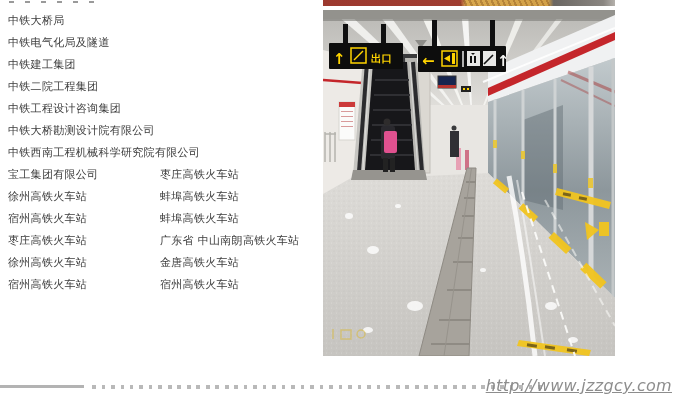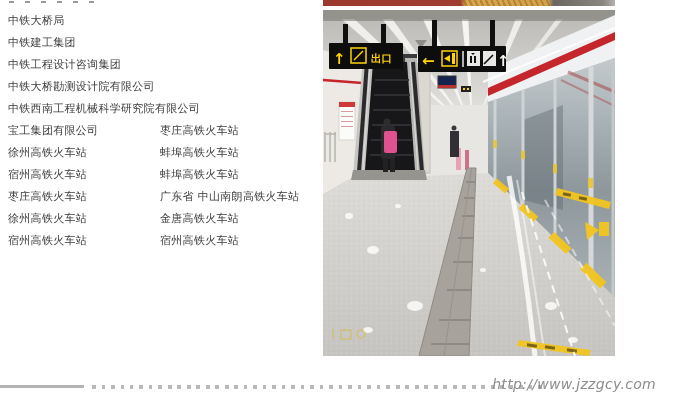--- a/index.html
+++ b/index.html
@@ -20,30 +20,32 @@
   
   .photo-strip{position:absolute;left:323px;top:0;width:292px;height:6px;
        background:linear-gradient(90deg,#9c392f 0,#a03d31 47%,#d8a84e 49%,#d2a048 77%,#6a6662 79%,#8a8681 96%,#b5b1ac 100%);}
   .photo-strip::after{content:"";position:absolute;left:47%;top:0;width:31%;height:100%;
        background:repeating-linear-gradient(65deg,rgba(120,70,20,.35) 0 2px,transparent 2px 5px);}
   .photo{position:absolute;left:323px;top:10px;width:292px;height:346px;}
   
   .footer-line{position:absolute;left:0;top:385px;width:84px;height:3px;background:#b3b3b3;}
   .footer-dots{position:absolute;left:92px;top:385px;width:456px;height:3.5px;
        background:repeating-linear-gradient(90deg,#b9b9b9 0 3.5px,transparent 3.5px 9.5px);}
-  .footer-url{position:absolute;right:22px;top:376px;font-size:14px;font-style:italic;
-       color:#8d8d8d;letter-spacing:.3px;}
+  .footer-url{position:absolute;right:6px;top:376px;font-size:16px;font-style:italic;
+       color:#8d8d8d;letter-spacing:.3px;text-decoration:underline;}
 </style>
 </head>
 <body>
 
 <div class="client-list">
   <div class="row clipped"></div>
   <div class="row"><span class="c1">中铁大桥局</span><span class="c2"></span></div>
+  <div class="row"><span class="c1">中铁电气化局及隧道</span><span class="c2"></span></div>
   <div class="row"><span class="c1">中铁建工集团</span><span class="c2"></span></div>
+  <div class="row"><span class="c1">中铁二院工程集团</span><span class="c2"></span></div>
   <div class="row"><span class="c1">中铁工程设计咨询集团</span><span class="c2"></span></div>
   <div class="row"><span class="c1">中铁大桥勘测设计院有限公司</span><span class="c2"></span></div>
   <div class="row"><span class="c1">中铁西南工程机械科学研究院有限公司</span><span class="c2"></span></div>
   <div class="row"><span class="c1">宝工集团有限公司</span><span class="c2">枣庄高铁火车站</span></div>
   <div class="row"><span class="c1">徐州高铁火车站</span><span class="c2">蚌埠高铁火车站</span></div>
   <div class="row"><span class="c1">宿州高铁火车站</span><span class="c2">蚌埠高铁火车站</span></div>
   <div class="row"><span class="c1">枣庄高铁火车站</span><span class="c2">广东省 中山南朗高铁火车站</span></div>
   <div class="row"><span class="c1">徐州高铁火车站</span><span class="c2">金唐高铁火车站</span></div>
   <div class="row"><span class="c1">宿州高铁火车站</span><span class="c2">宿州高铁火车站</span></div>
 </div>

